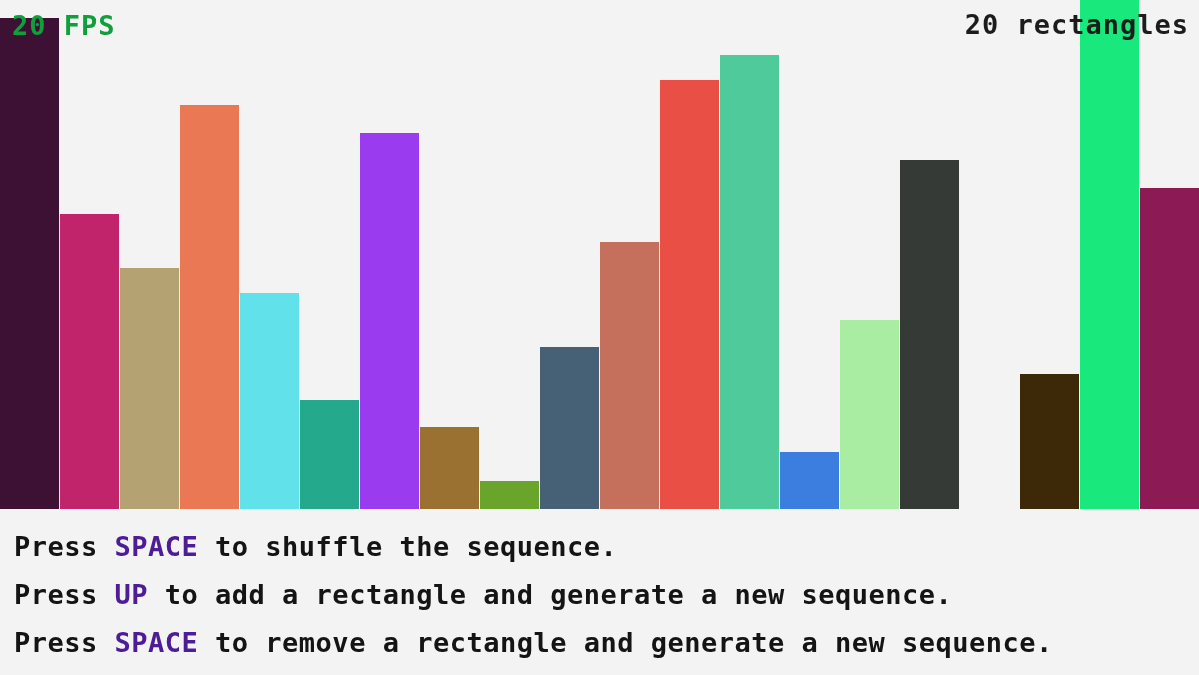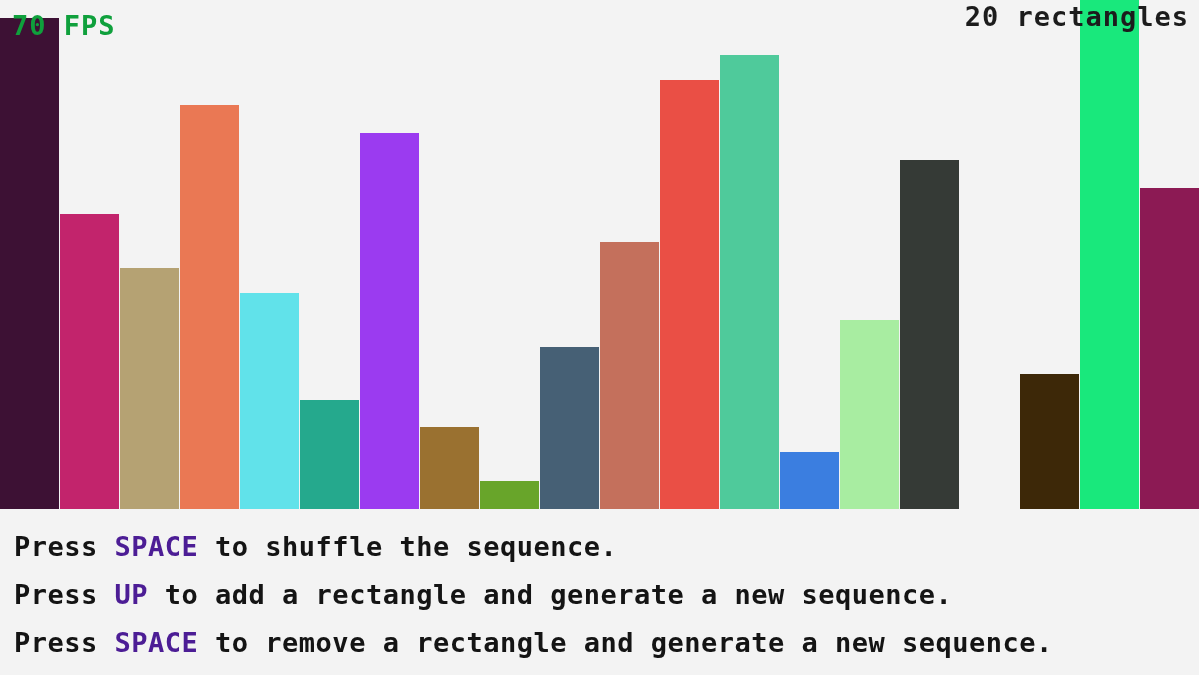--- a/index.html
+++ b/index.html
@@ -38,21 +38,21 @@
     line-height: 30px;
     letter-spacing: 1px;
     color: #0fa03c;
     font-weight: bold;
     white-space: pre;
     z-index: 5;
   }
   #count {
     position: absolute;
     right: 10px;
-    top: 2px;
+    top: 10px;
     font-size: 27px;
     line-height: 30px;
     letter-spacing: 1px;
     color: #1c1c1c;
     font-weight: bold;
     white-space: pre;
     z-index: 5;
     margin-left: 34px;
   }
 
@@ -102,21 +102,21 @@
       <div class="bar" style="left: 720px; width: 59px; height: 454px; background: rgb(79, 202, 155);"></div>
       <div class="bar" style="left: 780px; width: 59px; height: 57px; background: rgb(59, 126, 224);"></div>
       <div class="bar" style="left: 840px; width: 59px; height: 189px; background: rgb(168, 237, 161);"></div>
       <div class="bar" style="left: 900px; width: 59px; height: 349px; background: rgb(53, 58, 54);"></div>
       <div class="bar" style="left: 960px; width: 59px; height: 1px; background: rgb(243, 243, 243);"></div>
       <div class="bar" style="left: 1020px; width: 59px; height: 135px; background: rgb(61, 40, 8);"></div>
       <div class="bar" style="left: 1080px; width: 59px; height: 509px; background: rgb(25, 232, 124);"></div>
       <div class="bar" style="left: 1140px; width: 59px; height: 321px; background: rgb(140, 26, 84);"></div>
     </div>
 
-  <div id="fps">70 FPS</div>
+  <div id="fps">20 FPS</div>
   <div id="count">20 rectangles</div>
 
   <div id="instructions">
       <div class="instr-line"><span>Press </span><span class="key">SPACE</span><span> to shuffle the sequence.</span></div>
       <div class="instr-line"><span>Press </span><span class="key">UP</span><span> to add a rectangle and generate a new sequence.</span></div>
       <div class="instr-line"><span>Press </span><span class="key">SPACE</span><span> to remove a rectangle and generate a new sequence.</span></div>
     </div>
 
 </div>
 

